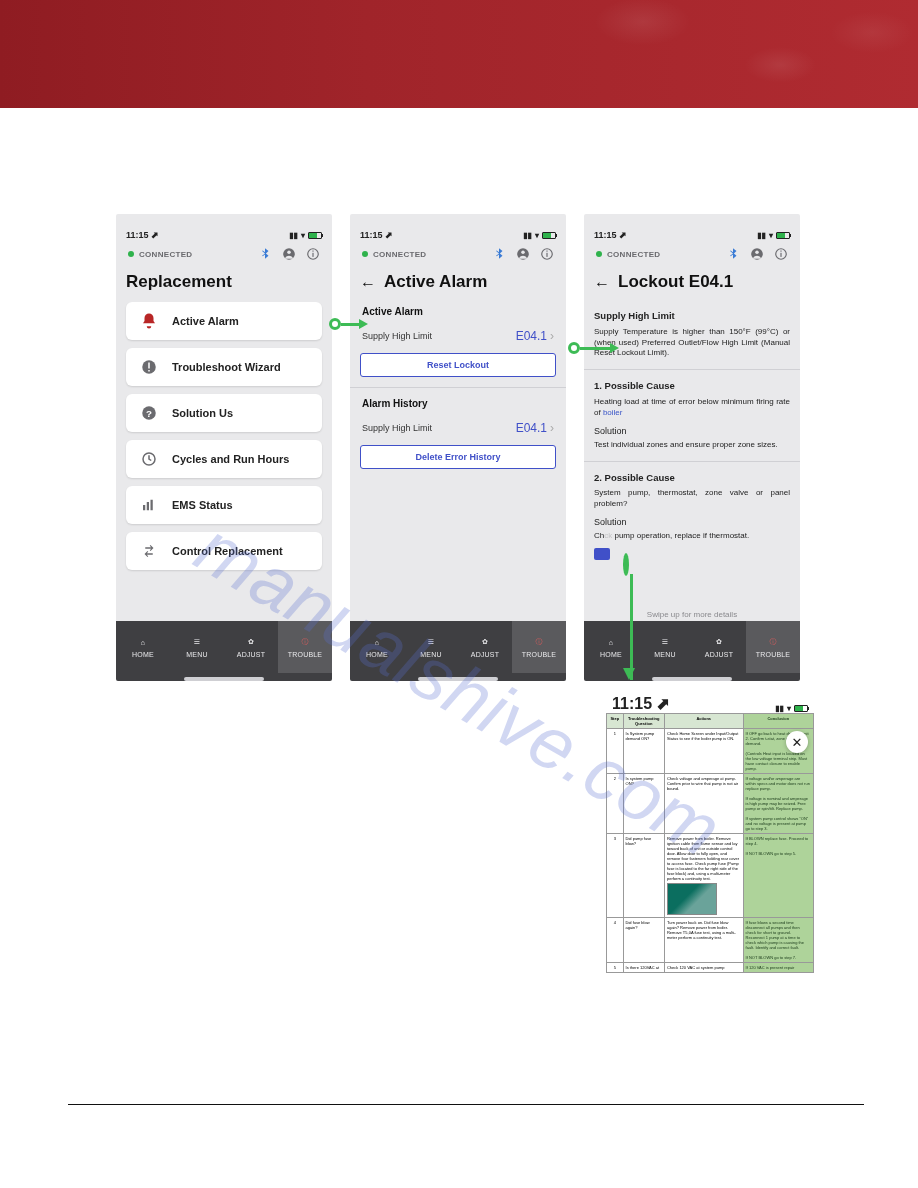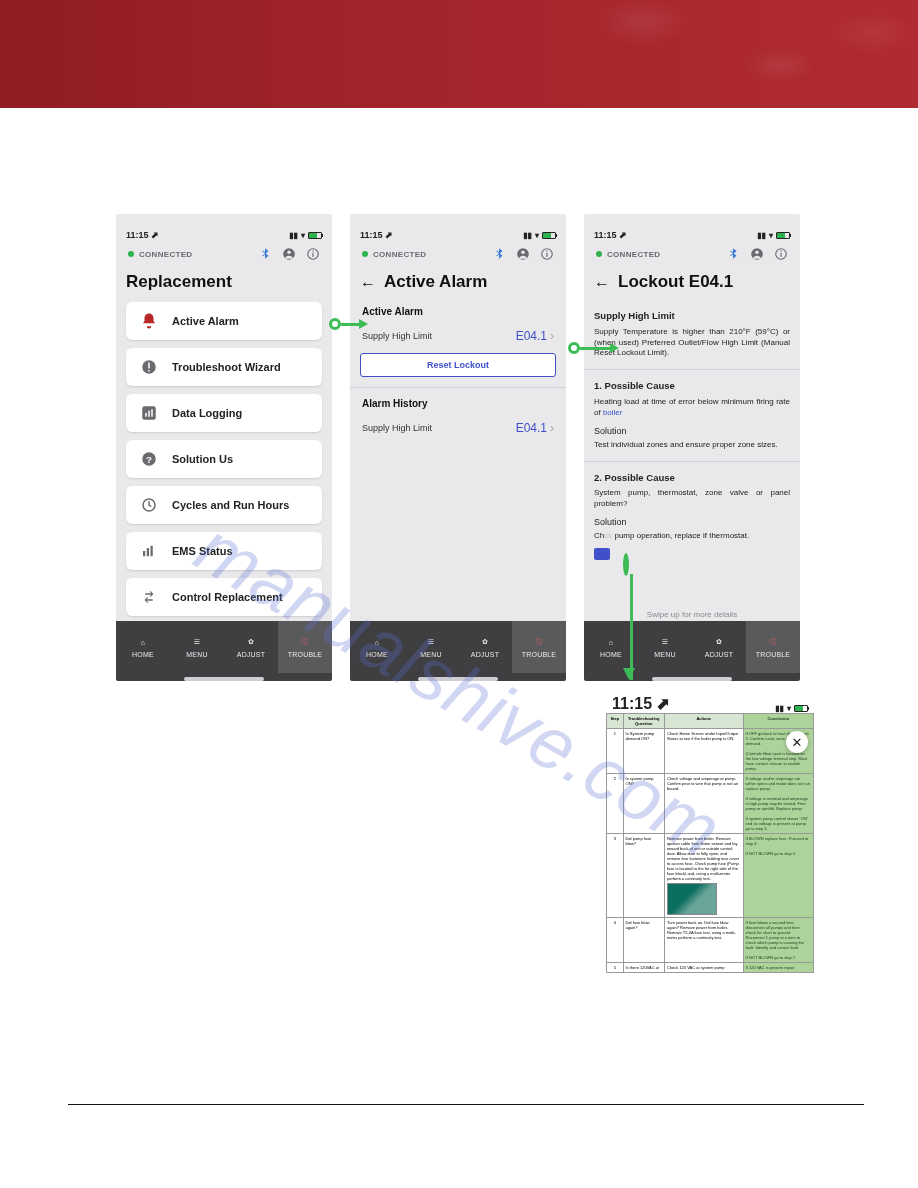--- a/index.html
+++ b/index.html
@@ -144,31 +144,20 @@
               <circle class="grey" cx="12" cy="12" r="9"></circle>
               <rect fill="#fff" x="11" y="6" width="2" height="8"></rect>
               <rect fill="#fff" x="11" y="16" width="2" height="2"></rect>
             </svg>
           </span>
         <span class="lbl">Troubleshoot Wizard</span>
       </div>
       <div class="card">
         <span class="cic">
             <svg viewBox="0 0 24 24">
-              <rect class="grey" x="3" y="3" width="18" height="18" rx="3"></rect>
-              <rect fill="#fff" x="7" y="12" width="2" height="5"></rect>
-              <rect fill="#fff" x="11" y="9" width="2" height="8"></rect>
-              <rect fill="#fff" x="15" y="7" width="2" height="10"></rect>
-            </svg>
-          </span>
-        <span class="lbl">Data Logging</span>
-      </div>
-      <div class="card">
-        <span class="cic">
-            <svg viewBox="0 0 24 24">
               <circle class="grey" cx="12" cy="12" r="9"></circle>
               <text x="12" y="17" text-anchor="middle" fill="#fff" font-size="13" font-weight="700">?</text>
             </svg>
           </span>
         <span class="lbl">Solution Us</span>
       </div>
       <div class="card">
         <span class="cic">
             <svg viewBox="0 0 24 24">
               <circle fill="none" stroke="#6b6b6f" stroke-width="2" cx="12" cy="12" r="8"></circle>
@@ -273,20 +262,21 @@
       <button class="oline-btn">Reset Lockout</button>
       <div class="hr"></div>
       <div class="section-head">Alarm History</div>
       <div class="alarm-row">
         <span class="name">Supply High Limit</span>
         <span class="code">
             <span>E04.1</span>
             <span class="chev">›</span>
           </span>
       </div>
+      <button class="oline-btn">Delete Error History</button>
     </div>
     <div class="tabbar-wrap">
       <div class="tabbar">
         <div class="tab">
             <span class="ti">⌂</span>
             <span>HOME</span>
           </div>
         <div class="tab">
             <span class="ti">☰</span>
             <span>MENU</span>
@@ -341,21 +331,21 @@
             </svg>
           </span>
       </span>
     </div>
     <div class="title-row">
       <span class="back">←</span>
       <div class="title">Lockout E04.1</div>
     </div>
     <div class="content lk-body">
       <h4>Supply High Limit</h4>
-      <p>Supply Temperature is higher than 210°F (59°C) or (when used) Preferred Outlet/Flow High Limit (Manual Reset Lockout Limit).</p>
+      <p>Supply Temperature is higher than 150°F (99°C) or (when used) Preferred Outlet/Flow High Limit (Manual Reset Lockout Limit).</p>
       <div class="hr"></div>
       <h4>1. Possible Cause</h4>
       <p><span>Heating load at time of error below minimum firing rate of </span><a href="#">boiler</a></p>
       <div class="lbl2">Solution</div>
       <p>Test individual zones and ensure proper zone sizes.</p>
       <div class="hr"></div>
       <h4>2. Possible Cause</h4>
       <p>System pump, thermostat, zone valve or panel problem?</p>
       <div class="lbl2">Solution</div>
       <p><span>Ch</span><span style="opacity:.2">ck</span><span> pump operation, replace if thermostat.</span></p>

